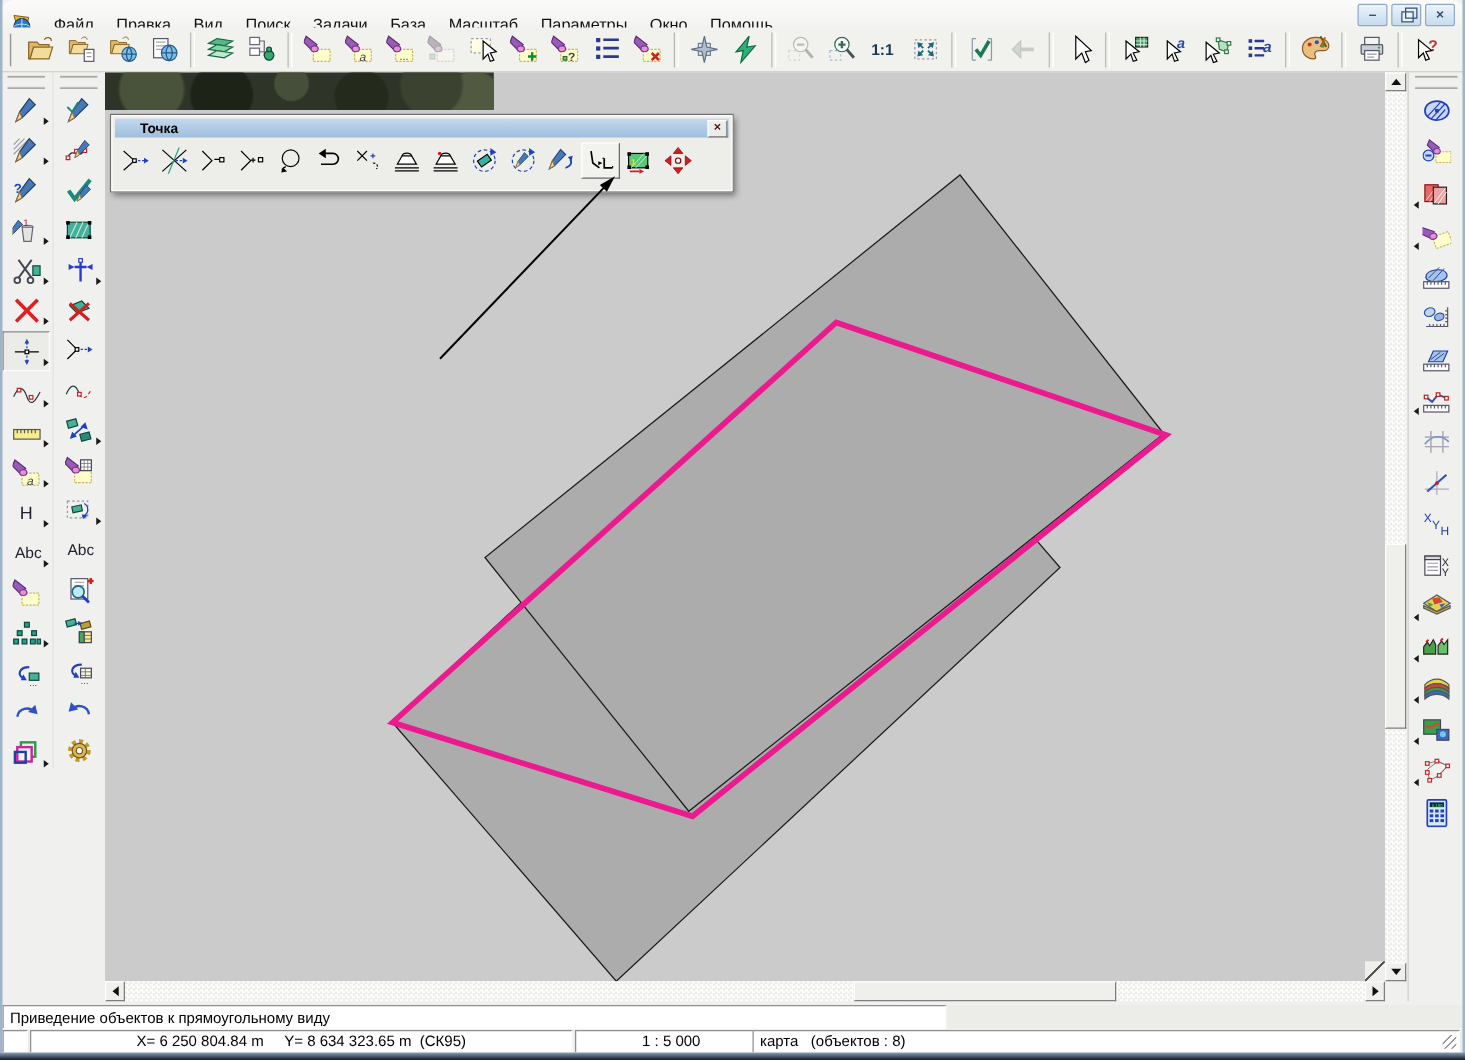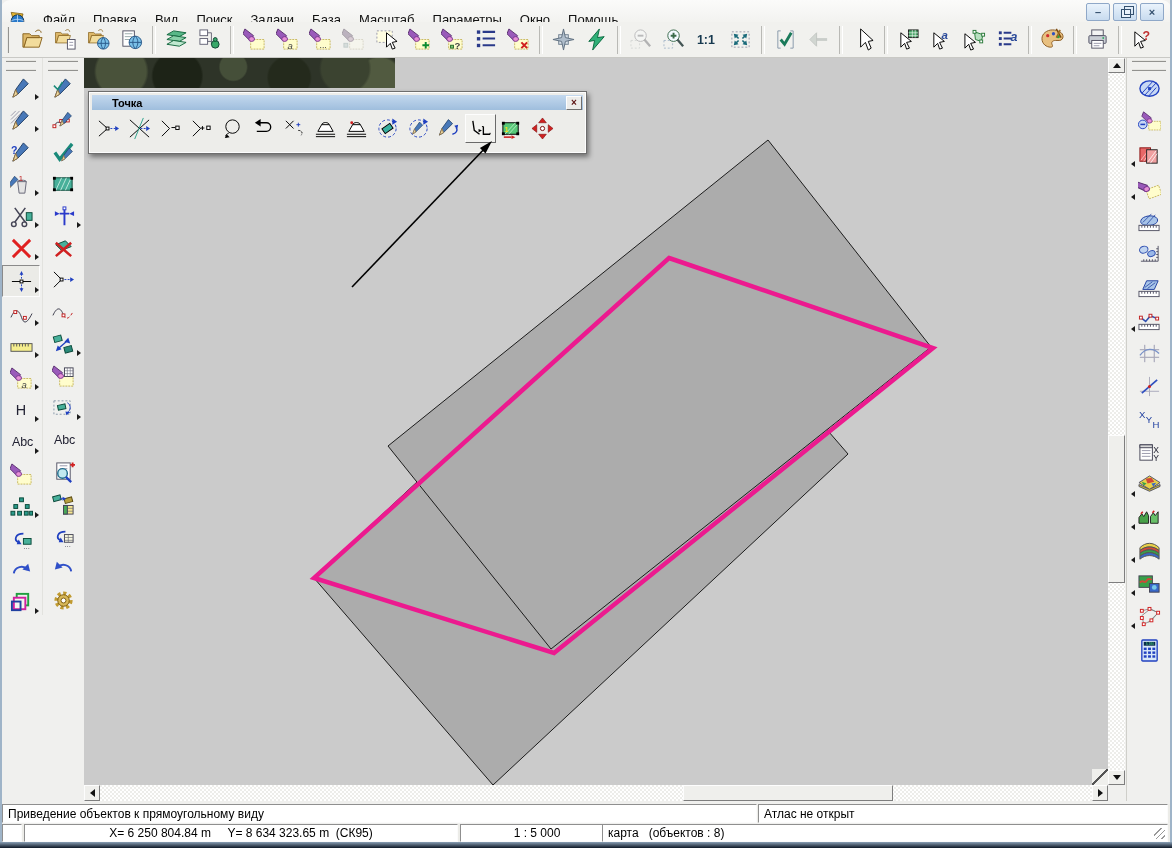--- a/index.html
+++ b/index.html
@@ -1000,21 +1000,20 @@
     </div>
 </div>
 
 <div id="arrow-overlay"><svg width="1172" height="848">
       <line x1="352" y1="287" x2="487.8" y2="145.3" stroke="#000" stroke-width="1.6"></line>
       <polygon points="492,141 479.9,148.0 485.5,153.4" fill="#000"></polygon>
     </svg></div>
 
 <div id="status-row-a">
   <div class="panel" style="left:2px;width:755px;"><span>Приведение объектов к прямоугольному виду</span></div>
-  <div class="panel" style="left:758px;width:410px;"><span>Атлас не открыт</span></div>
 </div>
 <div id="status-row-b">
   <div class="panel" style="left:2px;width:20px;"></div>
   <div class="panel center" style="left:24px;width:434px;"><span>X= 6 250 804.84 m     Y= 8 634 323.65 m  (СК95)</span></div>
   <div class="panel center" style="left:460px;width:154px;"><span>1 : 5 000</span></div>
   <div class="panel" id="panel-map" style="left:602px;width:566px;"><span>карта   (объектов : 8)</span></div>
 </div>
 
 <div class="edge" id="edge-l"></div>
 <div class="edge" id="edge-r"></div>

